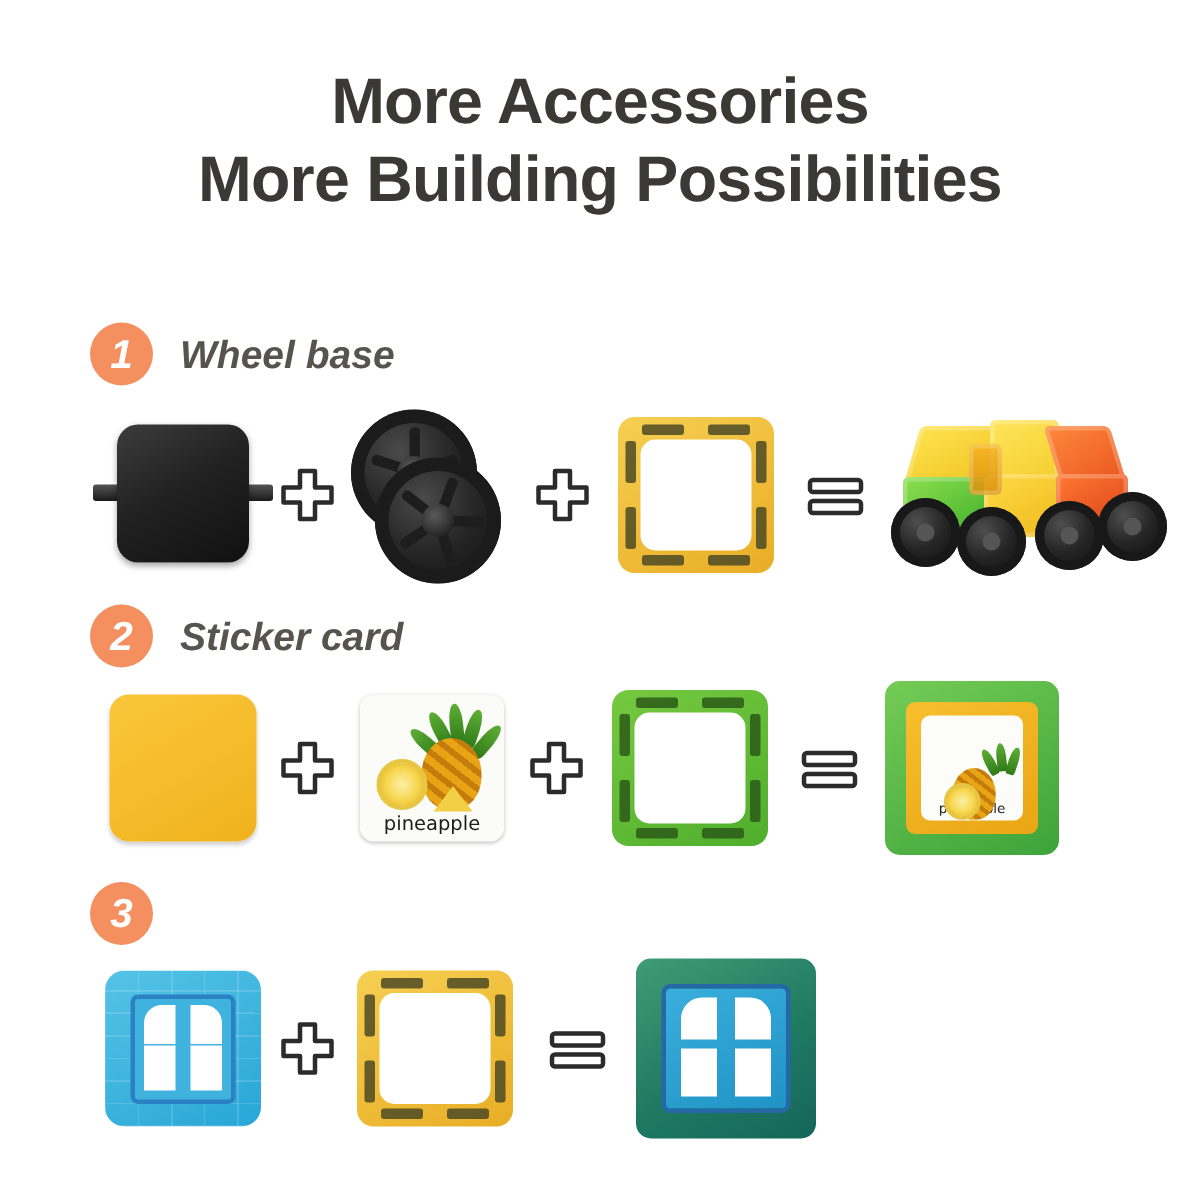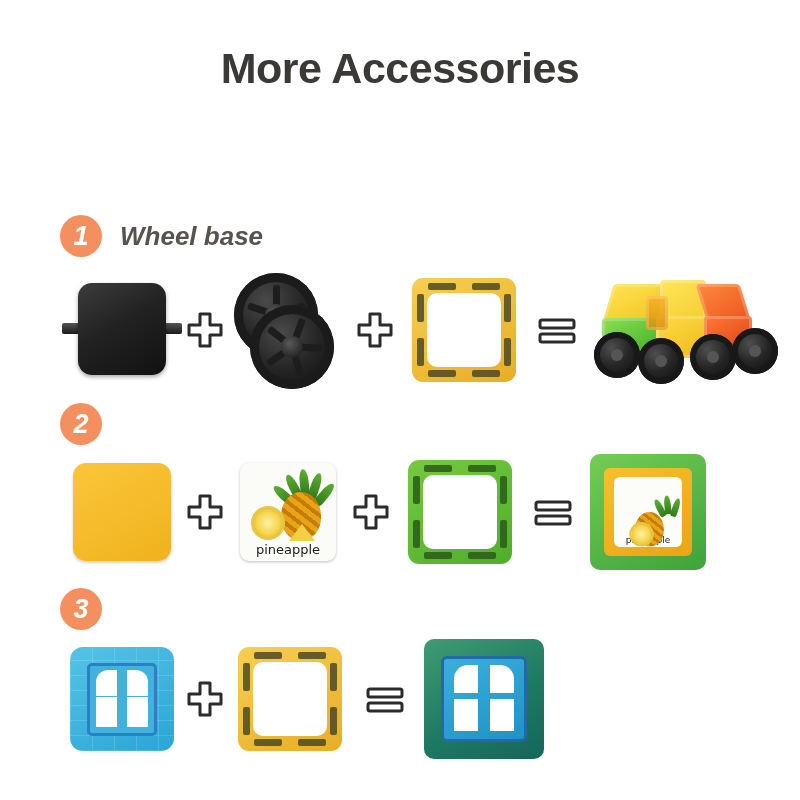--- a/index.html
+++ b/index.html
@@ -280,20 +280,21 @@
     position: relative; width: 86px; height: 86px; border-radius: 6px;
     background: linear-gradient(150deg,#3aaedb,#1f93c6);
     border: 3px solid #2468a8; box-sizing: border-box;
   }
 </style>
 </head>
 <body>
 
 <div id="header">
   <div class="title-line">More Accessories</div>
+  <div class="title-line">More Building Possibilities</div>
 </div>
 
 <div class="section" id="section-1">
   <div class="section-head">
     <div class="badge">1</div>
     <div class="section-title">Wheel base</div>
   </div>
 
   <div class="equation">
 
@@ -381,20 +382,21 @@
             <div class="chub"></div>
           </div>
       </div>
     </div>
   </div>
 </div>
 
 <div class="section" id="section-2">
   <div class="section-head">
     <div class="badge">2</div>
+    <div class="section-title">Sticker card</div>
   </div>
 
   <div class="equation">
 
     <div class="part" style="width:120px">
       <div class="plate-yellow"></div>
     </div>
 
     <div class="op">
       <svg class="plus-icon" viewBox="0 0 46 46">

